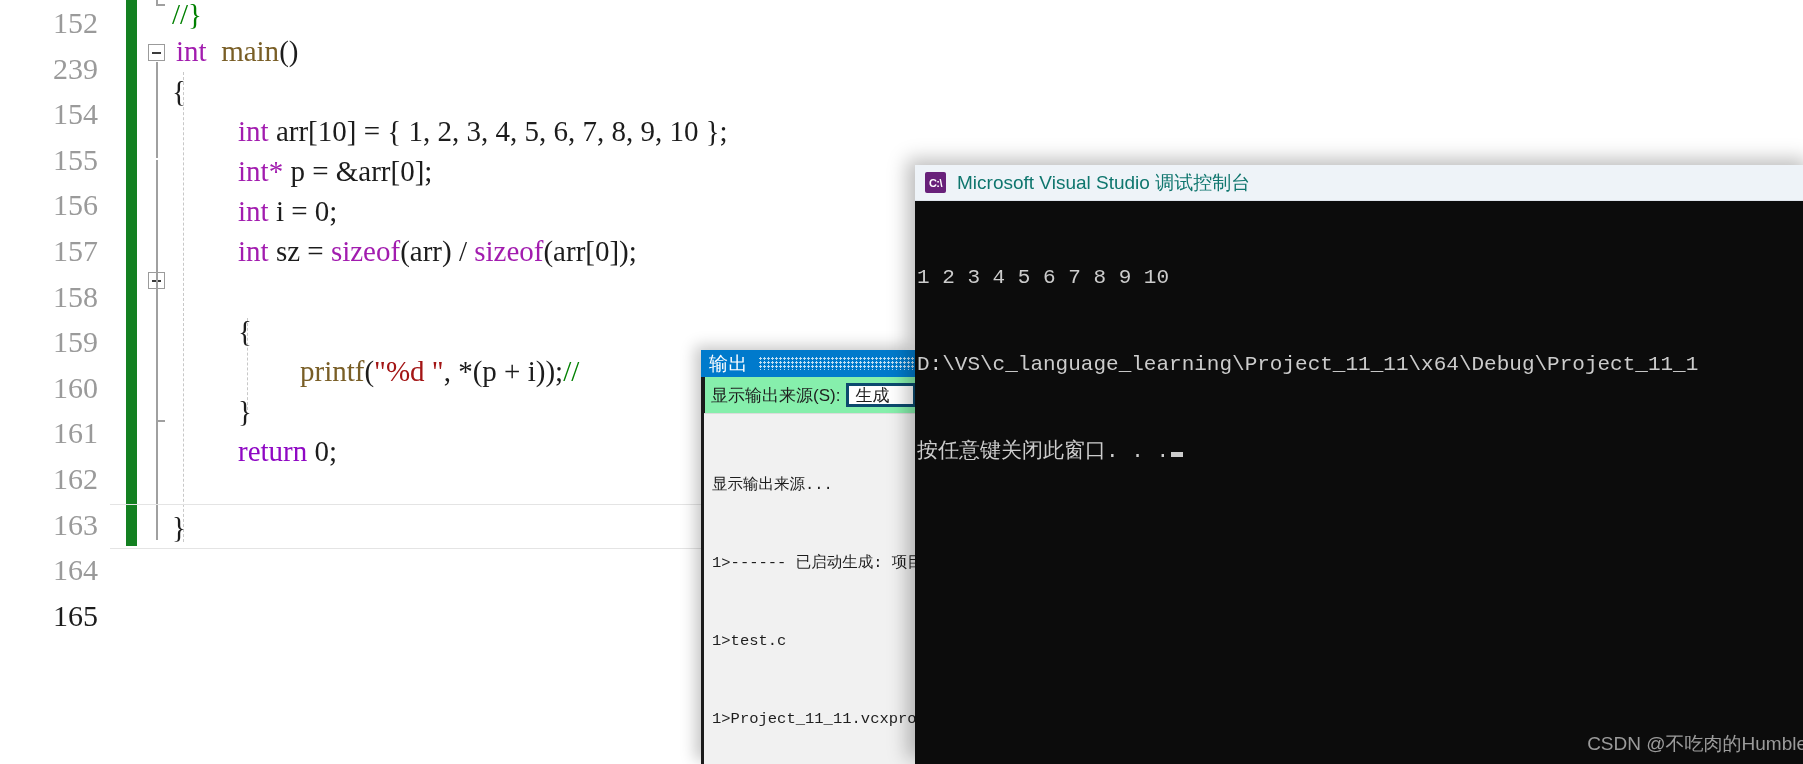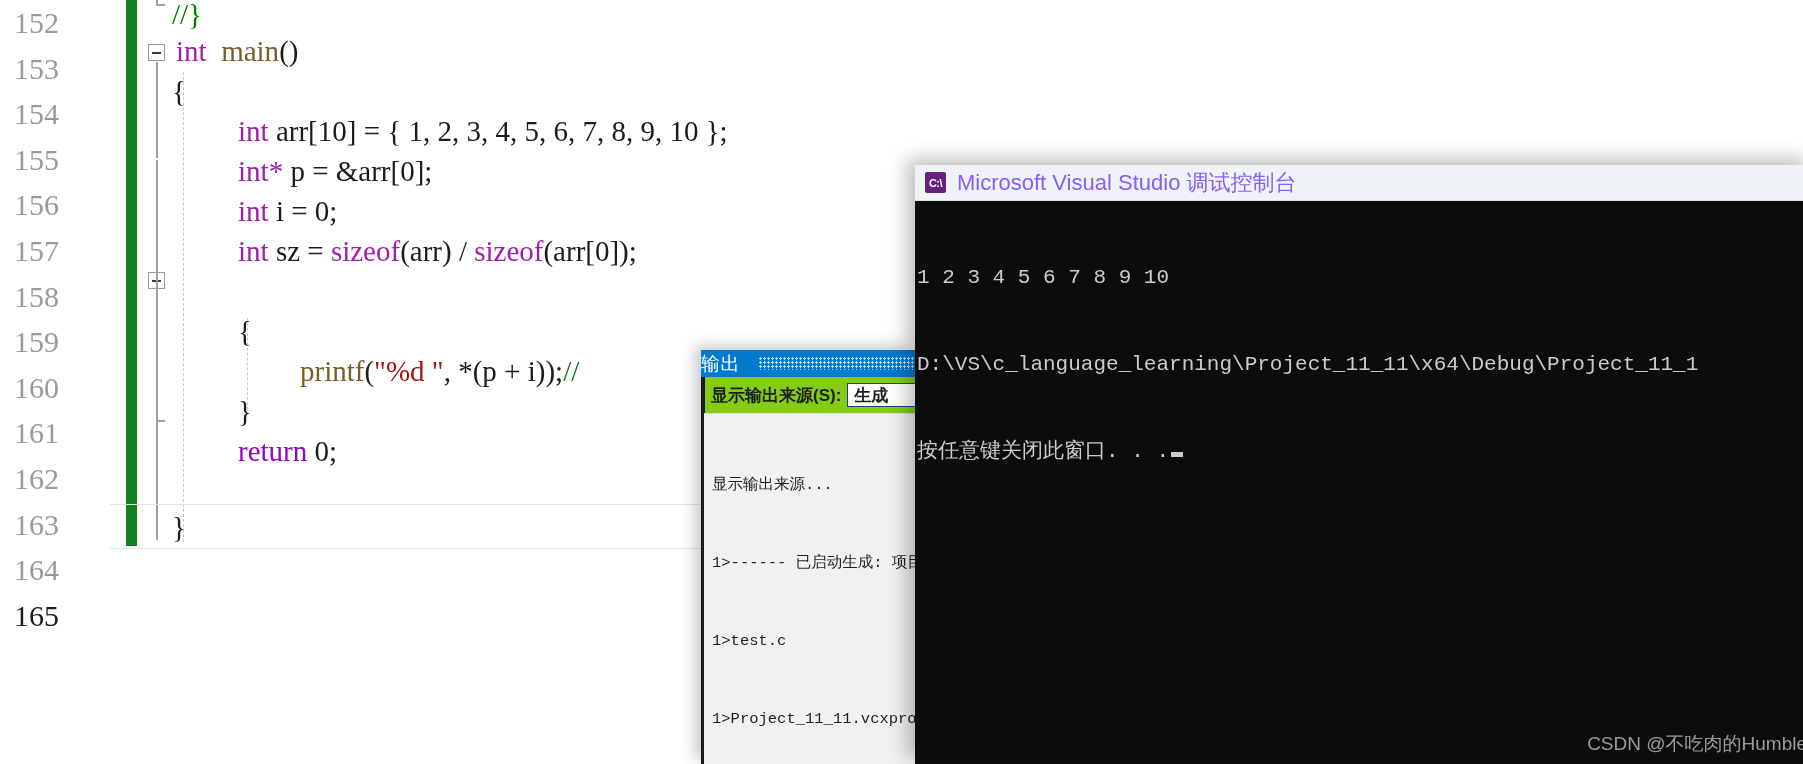--- a/index.html
+++ b/index.html
@@ -19,23 +19,23 @@
 
   
   #editor {
     position: absolute;
     left: 0; top: 0;
     width: 1803px; height: 764px;
     background: #ffffff;
   }
   .gutter-numbers {
     position: absolute;
-    left: 14px; top: 0;
+    left: 0; top: 0;
     width: 110px;
-    text-align: left;
+    text-align: right;
     font-family: "Liberation Serif", serif;
     font-size: 30px;
     color: #9a9a9a;
   }
   .gutter-numbers .ln {
     height: 45.6px;
     line-height: 45.6px;
     padding-right: 12px;
     box-sizing: border-box;
   }
@@ -147,57 +147,57 @@
     height: 414px;
     background: #f1f1f1;
     box-shadow: -6px -4px 14px rgba(0,0,0,0.22);
     overflow: hidden;
   }
   .op-title {
     height: 27px;
     background: #007acc;
     display: flex;
     align-items: center;
+    padding-left: 8px;
     box-sizing: border-box;
     position: relative;
   }
   .op-title-text {
     color: #ffffff;
     font-size: 19px;
     font-family: "Liberation Sans", sans-serif;
     letter-spacing: 0.5px;
   }
   .op-grip {
     position: absolute;
     left: 58px; top: 7px; right: 0; height: 13px;
     background-image:
       radial-gradient(circle 1.1px at 1.5px 1.5px, rgba(255,255,255,0.75) 96%, transparent 100%);
     background-size: 4px 4px;
   }
   .op-toolbar {
     height: 36px;
-    background: #84cc16;
+    background: #86efac;
     display: flex;
     align-items: center;
     padding-left: 10px;
     box-sizing: border-box;
     white-space: nowrap;
-    font-weight: bold;
   }
   .op-toolbar-label {
     font-size: 17px;
     color: #1e1e1e;
     font-family: "Liberation Sans", sans-serif;
   }
   .op-combo {
     margin-left: 6px;
     height: 24px;
     min-width: 70px;
     background: #ffffff;
-    border: 1px solid #0c4a6e;
+    border: 3px solid #0c4a6e;
     display: flex;
     align-items: center;
     padding: 0 6px;
     box-sizing: border-box;
     font-size: 17px;
     color: #1e1e1e;
   }
   .op-body {
     position: absolute;
     left: 3px;
@@ -258,22 +258,22 @@
     color: #ffffff;
     font-family: "Liberation Sans", sans-serif;
     font-size: 11px;
     font-weight: bold;
     display: flex;
     align-items: center;
     justify-content: center;
     letter-spacing: -0.5px;
   }
   .cw-title-text {
-    font-size: 22px;
-    color: #8b5cf6;
+    font-size: 19px;
+    color: #0f766e;
     font-family: "Liberation Sans", sans-serif;
   }
   .cw-body {
     position: absolute;
     left: 0;
     top: 36px;
     right: 0;
     bottom: 0;
     background: #0c0c0c;
     padding: 4px 0 0 2px;
@@ -306,21 +306,21 @@
 </style>
 </head>
 <body>
 
 <div id="root">
 
   <div id="editor">
 
     <div class="gutter-numbers">
       <div class="ln">152</div>
-      <div class="ln">153</div>
+      <div class="ln">239</div>
       <div class="ln">154</div>
       <div class="ln">155</div>
       <div class="ln">156</div>
       <div class="ln">157</div>
       <div class="ln">158</div>
       <div class="ln">159</div>
       <div class="ln">160</div>
       <div class="ln">161</div>
       <div class="ln">162</div>
       <div class="ln">163</div>

